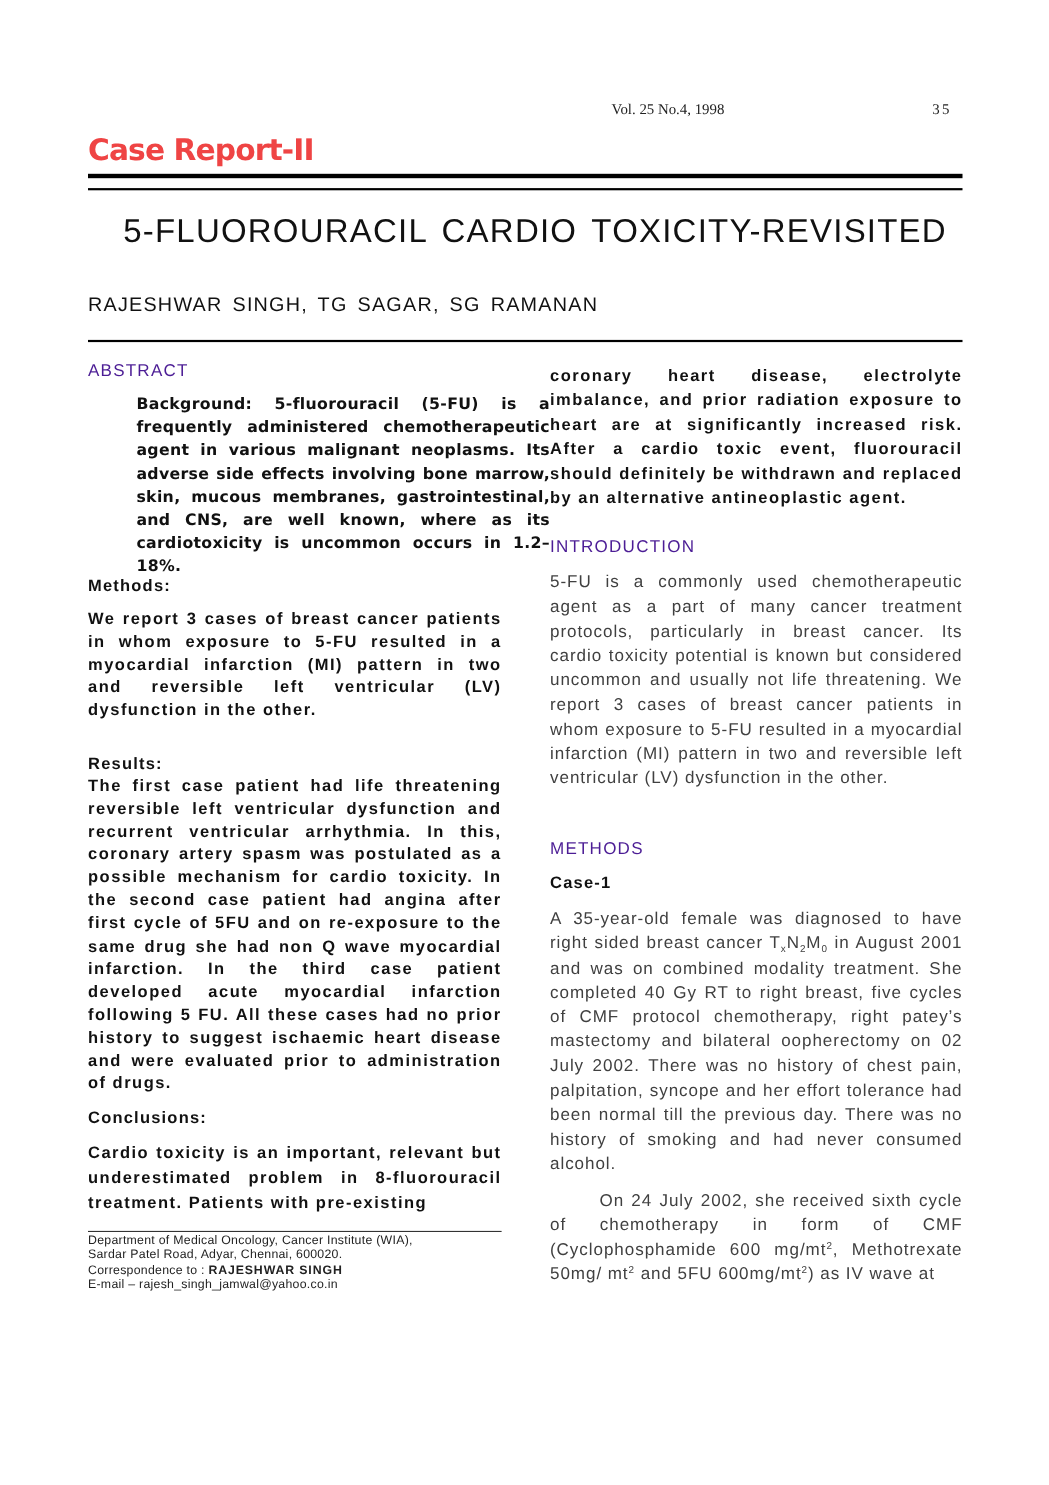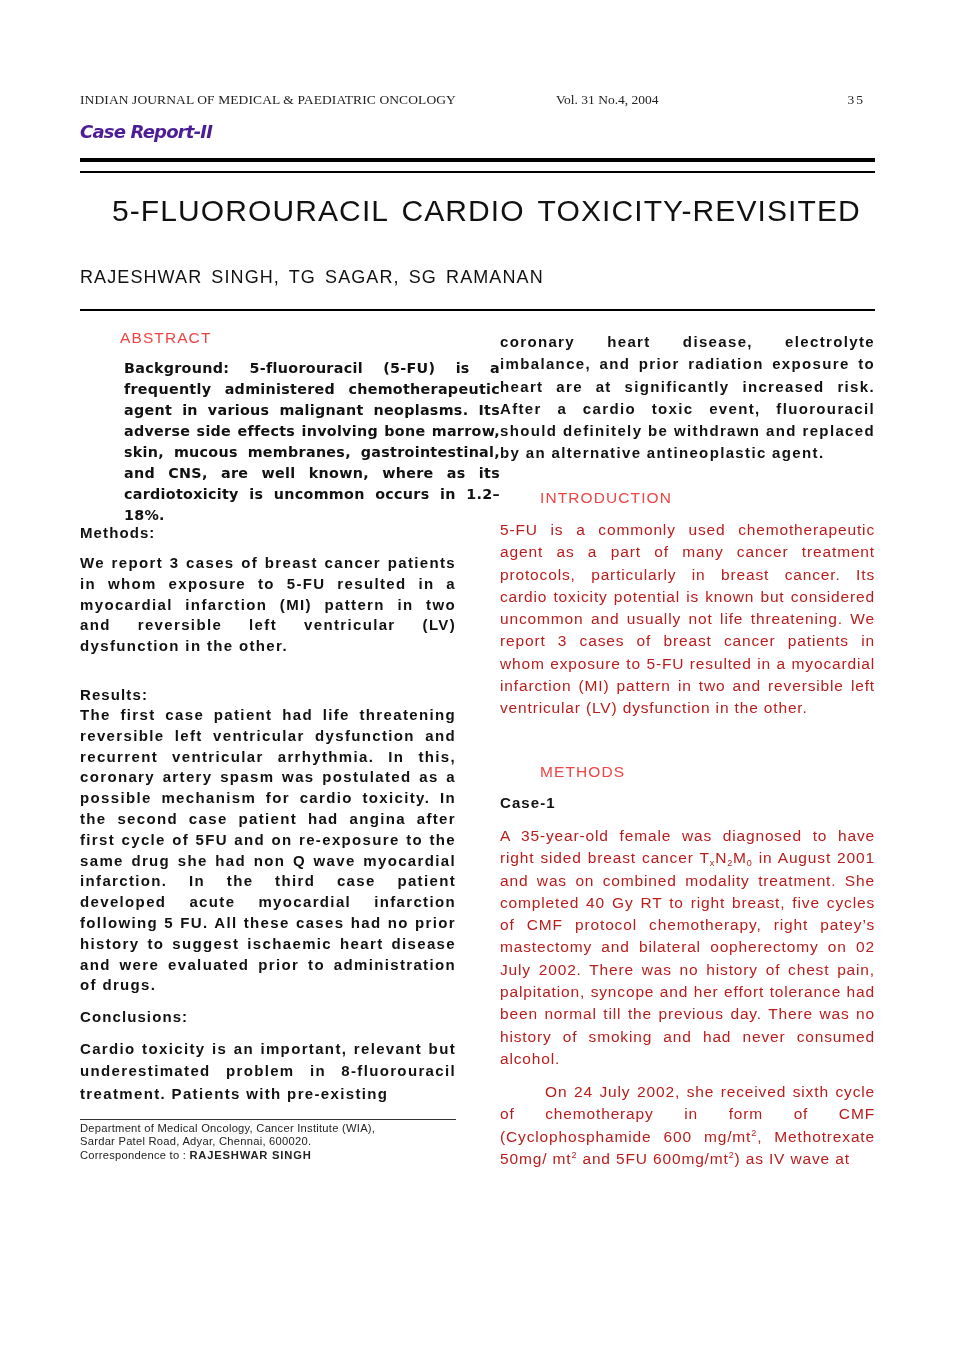--- a/index.html
+++ b/index.html
@@ -6,69 +6,68 @@
     body { width: 954px; height: 1350px; position: relative; overflow: hidden; color: #111; }
     .page { position: absolute; left: 0; top: 0; width: 954px; height: 1350px; }
 
     .running-head { position: absolute; top: 92px; left: 80px; width: 795px; height: 18px;
       font-family: "Liberation Serif", serif; font-size: 13.5px; color: #222; }
     .running-head .journal { position: absolute; left: 0; top: 0; letter-spacing: 0.1px; }
     .running-head .vol { position: absolute; left: 476px; top: 0; }
     .running-head .pagenum { position: absolute; right: 10px; top: 0; letter-spacing: 2px; }
 
     .section-label { position: absolute; left: 80px; top: 121px;
-      font-family: "DejaVu Sans", sans-serif; font-weight: bold; font-style: italic;
-      font-size: 18px; letter-spacing: -0.8px; color: #4c1d95; }
+      font-family: "DejaVu Sans", sans-serif; font-weight: bold; 
+      font-size: 27px; letter-spacing: -0.8px; color: #ef4444; }
     .rule-thick { position: absolute; left: 80px; top: 158px; width: 795px; height: 4px; background: #000; }
     .rule-thin { position: absolute; left: 80px; top: 171px; width: 795px; height: 2px; background: #000; }
 
     .title { position: absolute; left: 80px; top: 194px;
       font-family: "Liberation Sans", sans-serif; font-size: 30px; letter-spacing: 1.1px;
       word-spacing: 4px; color: #111; white-space: nowrap; margin-left: 32px; }
     .authors { position: absolute; left: 80px; top: 267px;
       font-family: "Liberation Sans", sans-serif; font-size: 18px; letter-spacing: 1.1px;
       word-spacing: 3px; color: #111; white-space: nowrap; }
     .rule-authors { position: absolute; left: 80px; top: 309px; width: 795px; height: 2px; background: #000; }
 
     .col { position: absolute; top: 0; width: 376px; }
     .col-left { left: 80px; }
     .col-right { left: 500px; width: 375px; }
 
     .heading { position: absolute; font-family: "Liberation Sans", sans-serif; font-size: 15.5px;
-      letter-spacing: 1.1px; color: #ef4444; margin-left: 40px; }
+      letter-spacing: 1.1px; color: #4c1d95; }
     .subhead { position: absolute; font-family: "Liberation Sans", sans-serif; font-weight: bold;
       font-size: 15px; letter-spacing: 1.1px; color: #111; }
 
     .para { position: absolute; width: 376px; text-align: justify; text-align-last: left; }
     .para.abstract-bg { font-family: "DejaVu Sans", sans-serif; font-weight: bold; font-size: 14.3px;
       line-height: 21px; letter-spacing: 0.3px; margin-left: 44px; }
     .para.abstract-bold { font-family: "Liberation Sans", sans-serif; font-weight: bold; font-size: 15px;
       line-height: 20.8px; letter-spacing: 1.35px; }
     .para.body { font-family: "Liberation Sans", sans-serif; font-size: 15.5px; line-height: 22.3px;
-      letter-spacing: 0.85px; color: #b91c1c; }
+      letter-spacing: 0.85px; color: #404040; }
     .para.indent { text-indent: 45px; }
     sub, sup { font-size: 9px; line-height: 0; }
     sub { vertical-align: -3px; }
     sup { vertical-align: 6px; }
 
     .footnote-rule { position: absolute; left: 80px; top: 1119px; width: 376px; height: 1px; background: #333; }
     .footnote { position: absolute; left: 80px; top: 1122px; width: 390px;
       font-family: "Liberation Sans", sans-serif; font-size: 11.2px; line-height: 13.4px; color: #222;
       letter-spacing: 0.25px; }
     .footnote .line { display: block; white-space: nowrap; }
     .footnote b { letter-spacing: 0.8px; }
   </style>
 </head>
 <body>
 
 <div class="page">
 
   <div class="running-head">
-    <span class="journal">INDIAN JOURNAL OF MEDICAL &amp; PAEDIATRIC ONCOLOGY</span>
-    <span class="vol">Vol. 31 No.4, 2004</span>
+    <span class="vol">Vol. 25 No.4, 1998</span>
     <span class="pagenum">35</span>
   </div>
 
   <div class="section-label">Case Report-II</div>
   <div class="rule-thick"></div>
   <div class="rule-thin"></div>
 
   <div class="title">5-FLUOROURACIL CARDIO TOXICITY-REVISITED</div>
   <div class="authors">RAJESHWAR SINGH, TG SAGAR, SG RAMANAN</div>
   <div class="rule-authors"></div>
@@ -86,20 +85,21 @@
 
     <div class="subhead" style="top:1008px;">Conclusions:</div>
     <div class="para abstract-bold" style="top:1038px; line-height:22.3px;">Cardio toxicity is an important, relevant but underestimated problem in 8-fluorouracil treatment. Patients with pre-existing</div>
   </div>
 
   <div class="footnote-rule"></div>
   <div class="footnote">
     <span class="line">Department of Medical Oncology, Cancer Institute (WIA),</span>
     <span class="line">Sardar Patel Road, Adyar, Chennai, 600020.</span>
     <span class="line"><span>Correspondence to : </span><b>RAJESHWAR SINGH</b></span>
+    <span class="line"><span>E-mail – </span><span>rajesh_singh_jamwal@yahoo.co.in</span></span>
   </div>
 
   <div class="col col-right">
     <div class="para abstract-bold" style="top:331px; width:375px; line-height:22.3px;">coronary heart disease, electrolyte imbalance, and prior radiation exposure to heart are at significantly increased risk. After a cardio toxic event, fluorouracil should definitely be withdrawn and replaced by an alternative antineoplastic agent.</div>
 
     <div class="heading" style="top:489px;">INTRODUCTION</div>
     <div class="para body" style="top:519px; width:375px;">5-FU is a commonly used chemotherapeutic agent as a part of many cancer treatment protocols, particularly in breast cancer. Its cardio toxicity potential is known but considered uncommon and usually not life threatening.  We report 3 cases of breast cancer patients in whom exposure to 5-FU resulted in a myocardial infarction (MI) pattern in two and reversible left ventricular (LV) dysfunction in the other.</div>
 
     <div class="heading" style="top:763px;">METHODS</div>
     <div class="subhead" style="top:794px;">Case-1</div>

